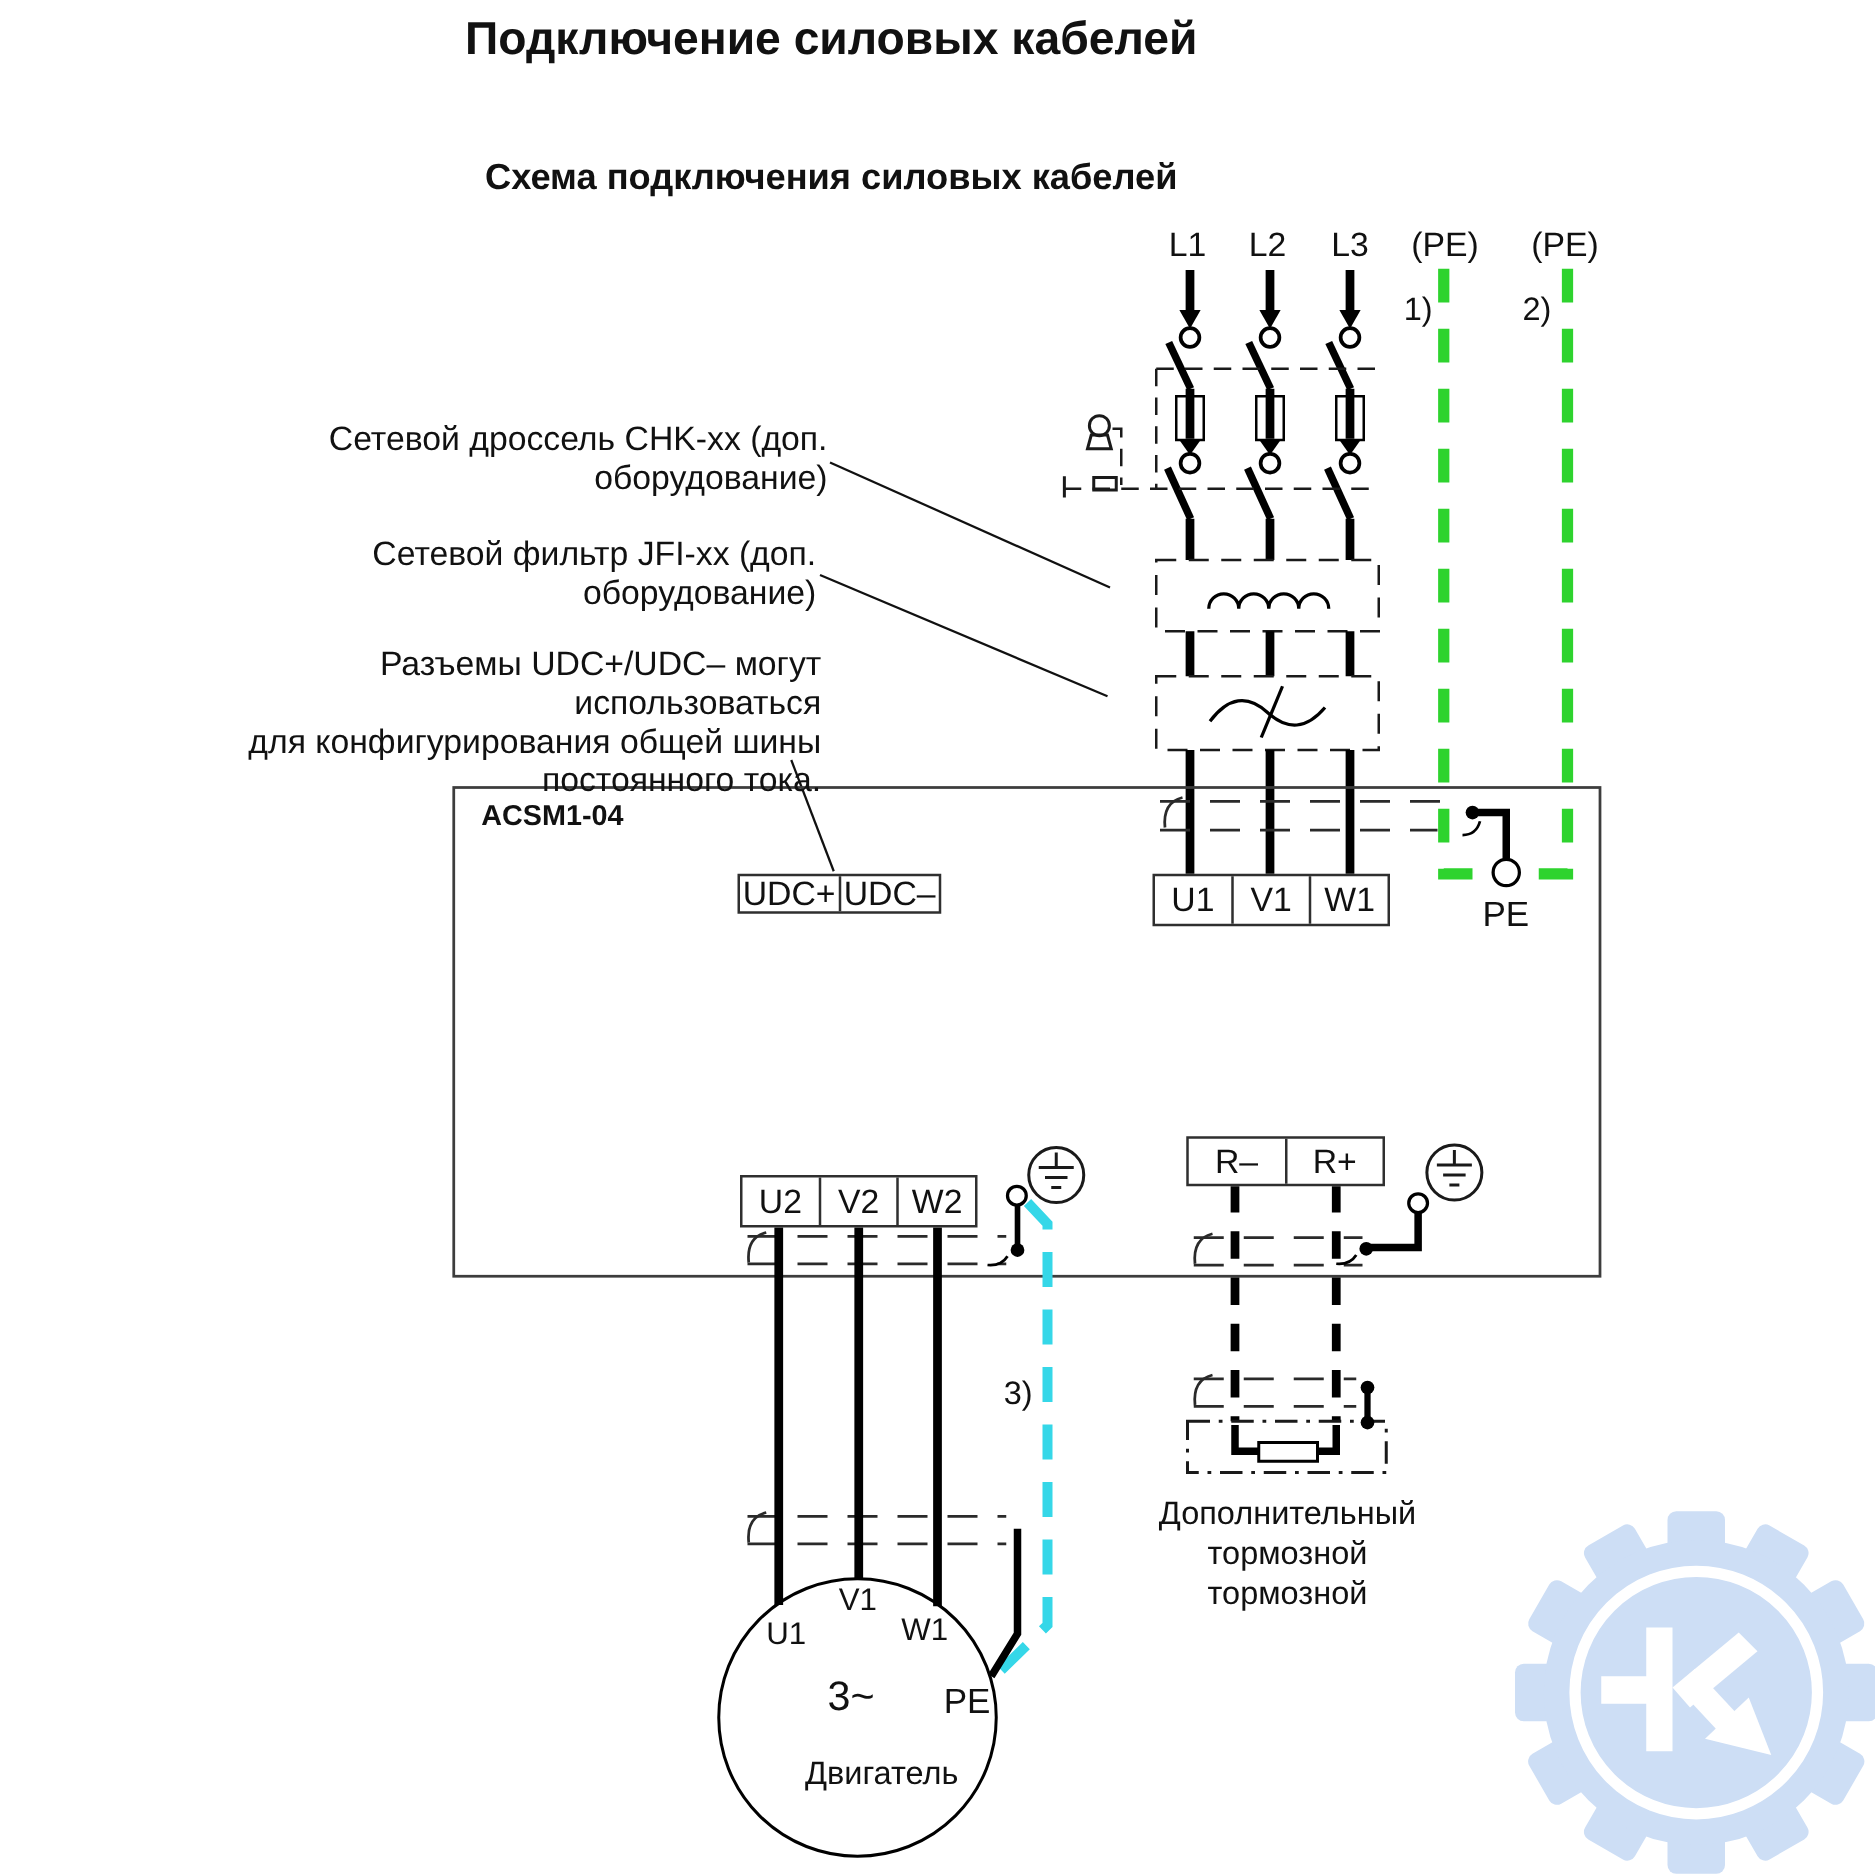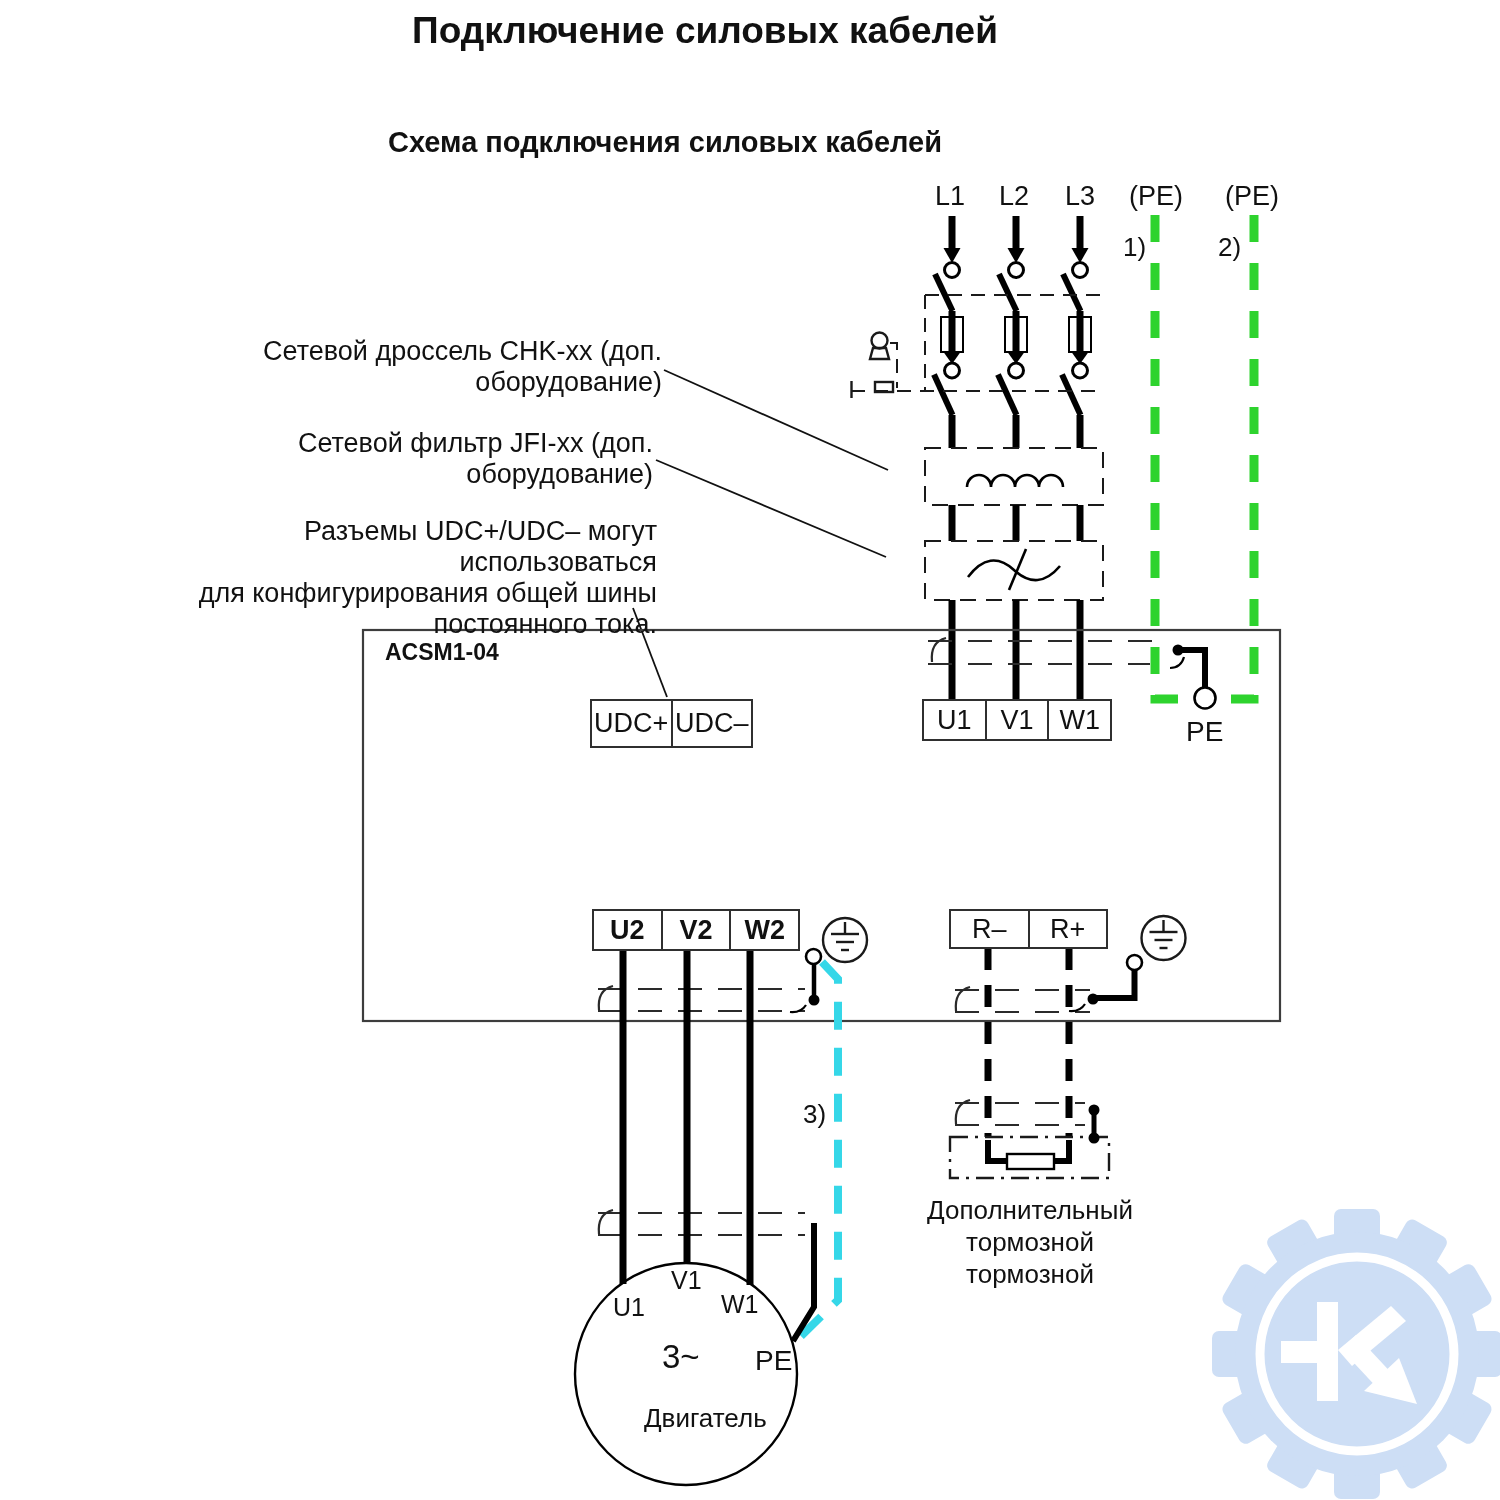--- a/index.html
+++ b/index.html
@@ -8,21 +8,21 @@
     --line-black:#000000;
     --watermark-blue:#cddef5;
   }
   html,body{margin:0;padding:0;background:#ffffff;}
   #stage{
     position:relative;width:1500px;height:1500px;background:#ffffff;
     font-family:"Liberation Sans",sans-serif;color:#111;overflow:hidden;
   }
   #stage svg{position:absolute;left:0;top:0;}
   .lbl{position:absolute;white-space:nowrap;}
-  .title{font-size:37px;font-weight:bold;text-align:center;padding-left:40px;}
+  .title{font-size:37px;font-weight:bold;text-align:center;}
   .subtitle{font-size:29px;font-weight:bold;text-align:center;margin-top:34px;}
   .model{font-size:23px;font-weight:bold;}
   .ann{font-size:27px;text-align:right;line-height:31px;white-space:normal;}
   .phase{font-size:27px;text-align:center;width:60px;margin-left:-30px;}
   .pe-top{font-size:27px;text-align:center;width:90px;margin-left:-45px;}
   .note{font-size:26px;}
   .pe-term{font-size:28px;}
   .tblock{position:absolute;display:flex;background:#fff;border:2px solid #2f2f2f;box-sizing:border-box;}
   .tcell{flex:1;display:flex;align-items:center;justify-content:center;
          font-size:27px;border-left:2px solid #2f2f2f;}
@@ -264,30 +264,30 @@
   <div class="lbl ann" style="left:150px;top:336px;width:512px;">Сетевой дроссель CHK-xx (доп. оборудование)</div>
   <div class="lbl ann" style="left:150px;top:428px;width:503px;">Сетевой фильтр JFI-xx (доп. оборудование)</div>
   <div class="lbl ann" style="left:150px;top:516px;width:507px;">
     <div>Разъемы UDC+/UDC– могут использоваться</div>
     <div>для конфигурирования общей шины</div>
     <div>постоянного тока.</div>
   </div>
 
   <div class="lbl model" style="left:385px;top:639px;">ACSM1-04</div>
 
-  <div class="tblock" style="left:590px;top:699px;width:163px;height:49px;text-align:right;">
+  <div class="tblock" style="left:590px;top:699px;width:163px;height:32px;text-align:right;">
     <div class="tcell">UDC+</div>
     <div class="tcell">UDC–</div>
   </div>
   <div class="tblock" style="left:922px;top:699px;width:190px;height:42px;">
     <div class="tcell">U1</div>
     <div class="tcell">V1</div>
     <div class="tcell">W1</div>
   </div>
-  <div class="tblock" style="left:592px;top:909px;width:208px;height:42px;font-weight:bold;">
+  <div class="tblock" style="left:592px;top:940px;width:190px;height:42px;">
     <div class="tcell">U2</div>
     <div class="tcell">V2</div>
     <div class="tcell">W2</div>
   </div>
   <div class="tblock" style="left:949px;top:909px;width:159px;height:40px;">
     <div class="tcell">R–</div>
     <div class="tcell">R+</div>
   </div>
 
   <div class="lbl pe-term" style="left:1186px;top:716px;">PE</div>

